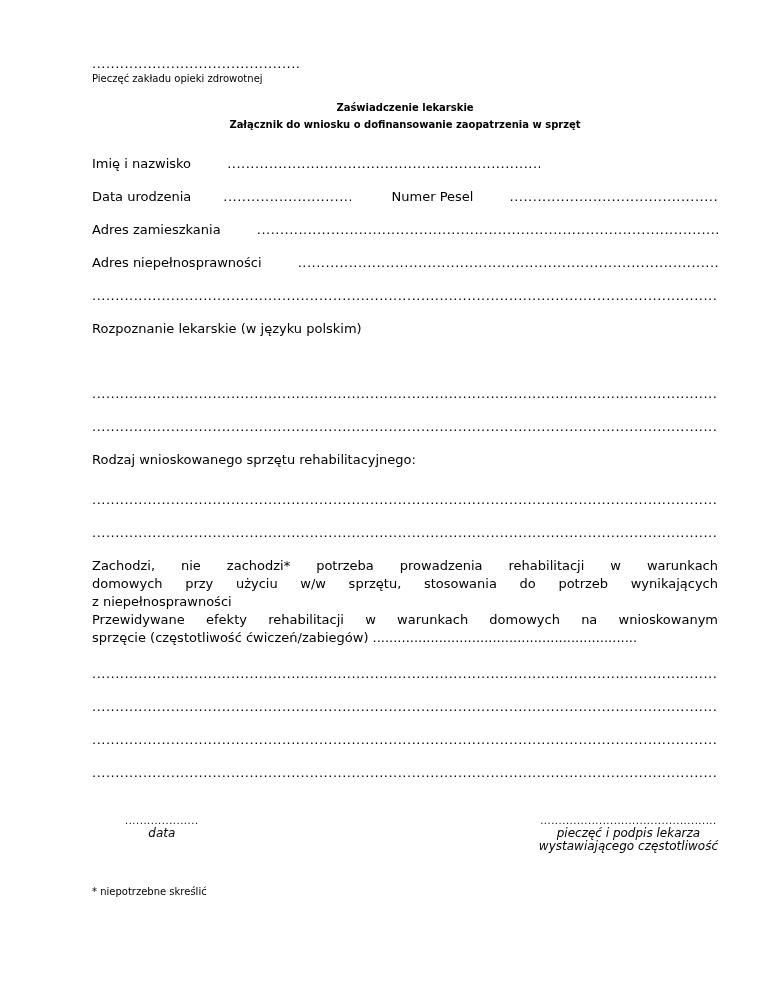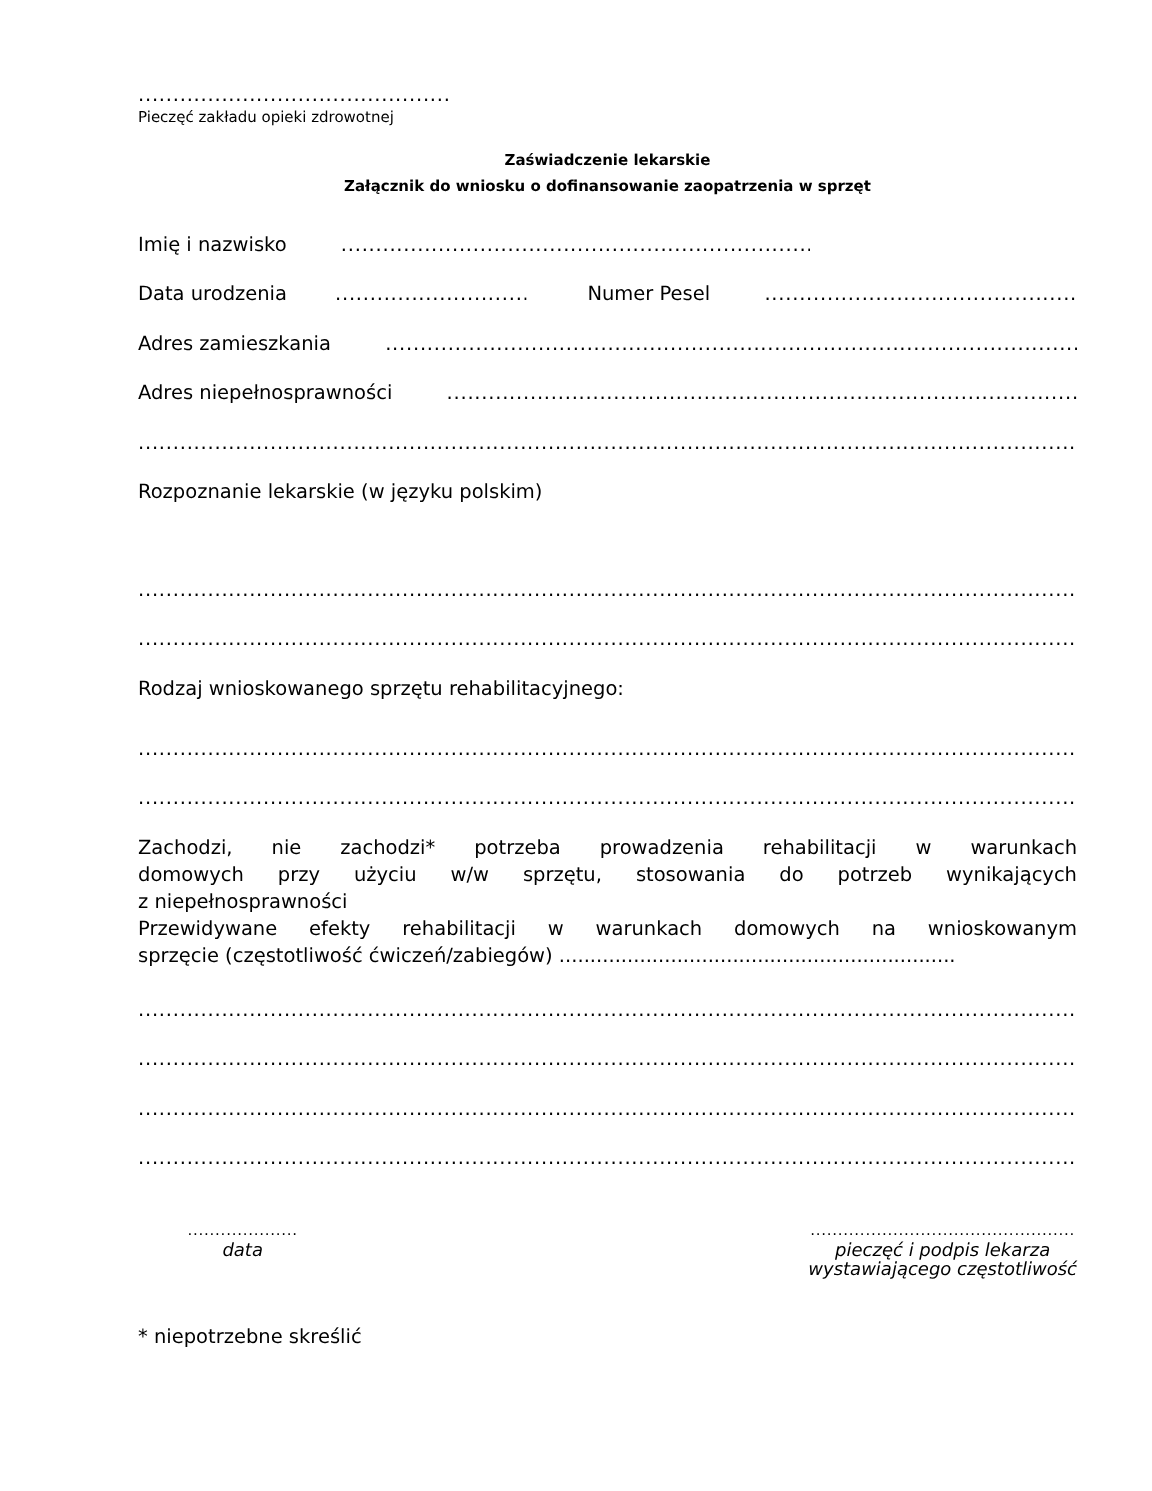--- a/index.html
+++ b/index.html
@@ -46,21 +46,21 @@
   .jline.last { text-align: left; text-align-last: auto; }
 
   
   .sig-row { display: flex; justify-content: space-between; margin-top: 32px; }
   .sig-block { text-align: center; }
   .sig-block.sig-date { margin-left: 33px; }
   .sig-dots { font-size: 10px; line-height: 13px; letter-spacing: 0.5px; white-space: nowrap; }
   .sig-caption { font-size: 12px; line-height: 13px; font-style: italic; }
 
   
-  .footnote { margin-top: 30px; font-size: 13px; line-height: 18px; }
+  .footnote { margin-top: 30px; font-size: 10px; line-height: 18px; }
 </style>
 </head>
 <body>
 
 <div class="page">
 
   <div class="stamp">
     <div class="stamp-dots">.............................................</div>
     <div class="stamp-caption">Pieczęć zakładu opieki zdrowotnej</div>
   </div>

